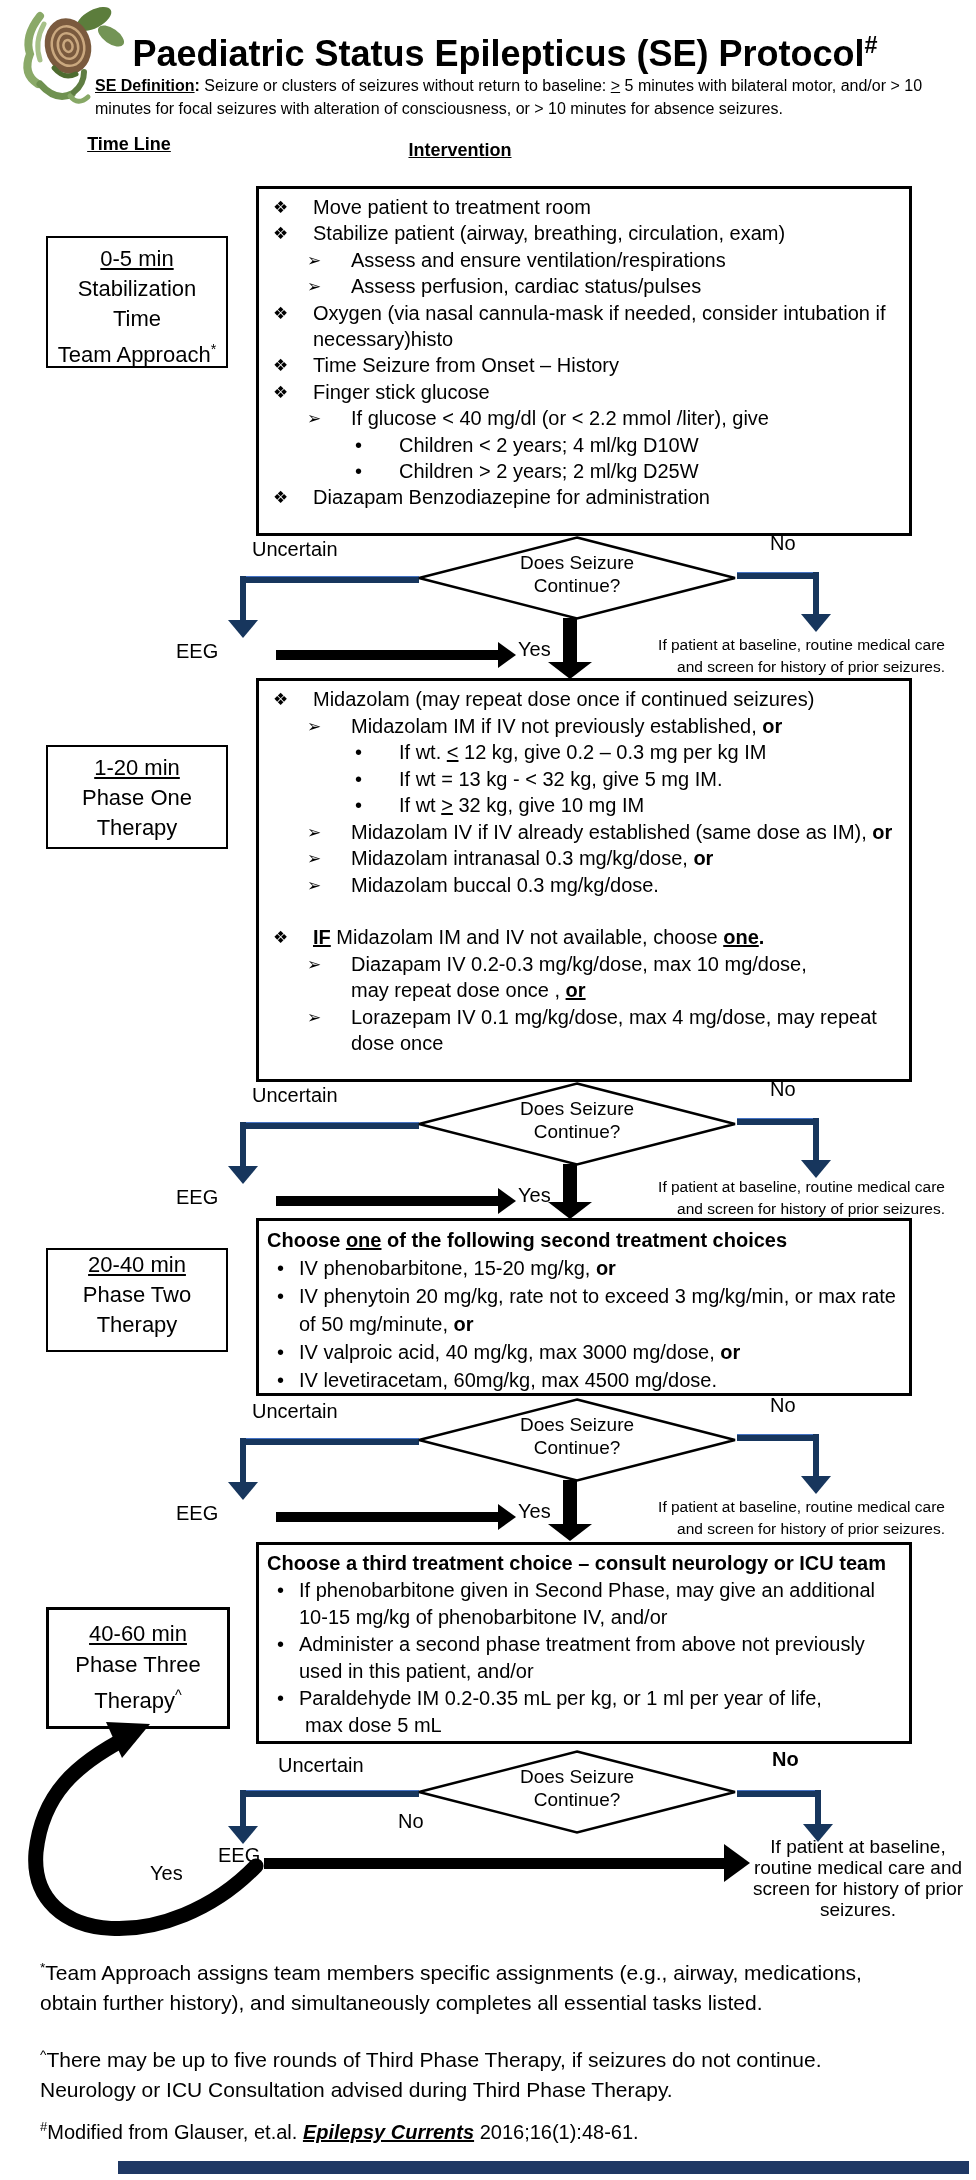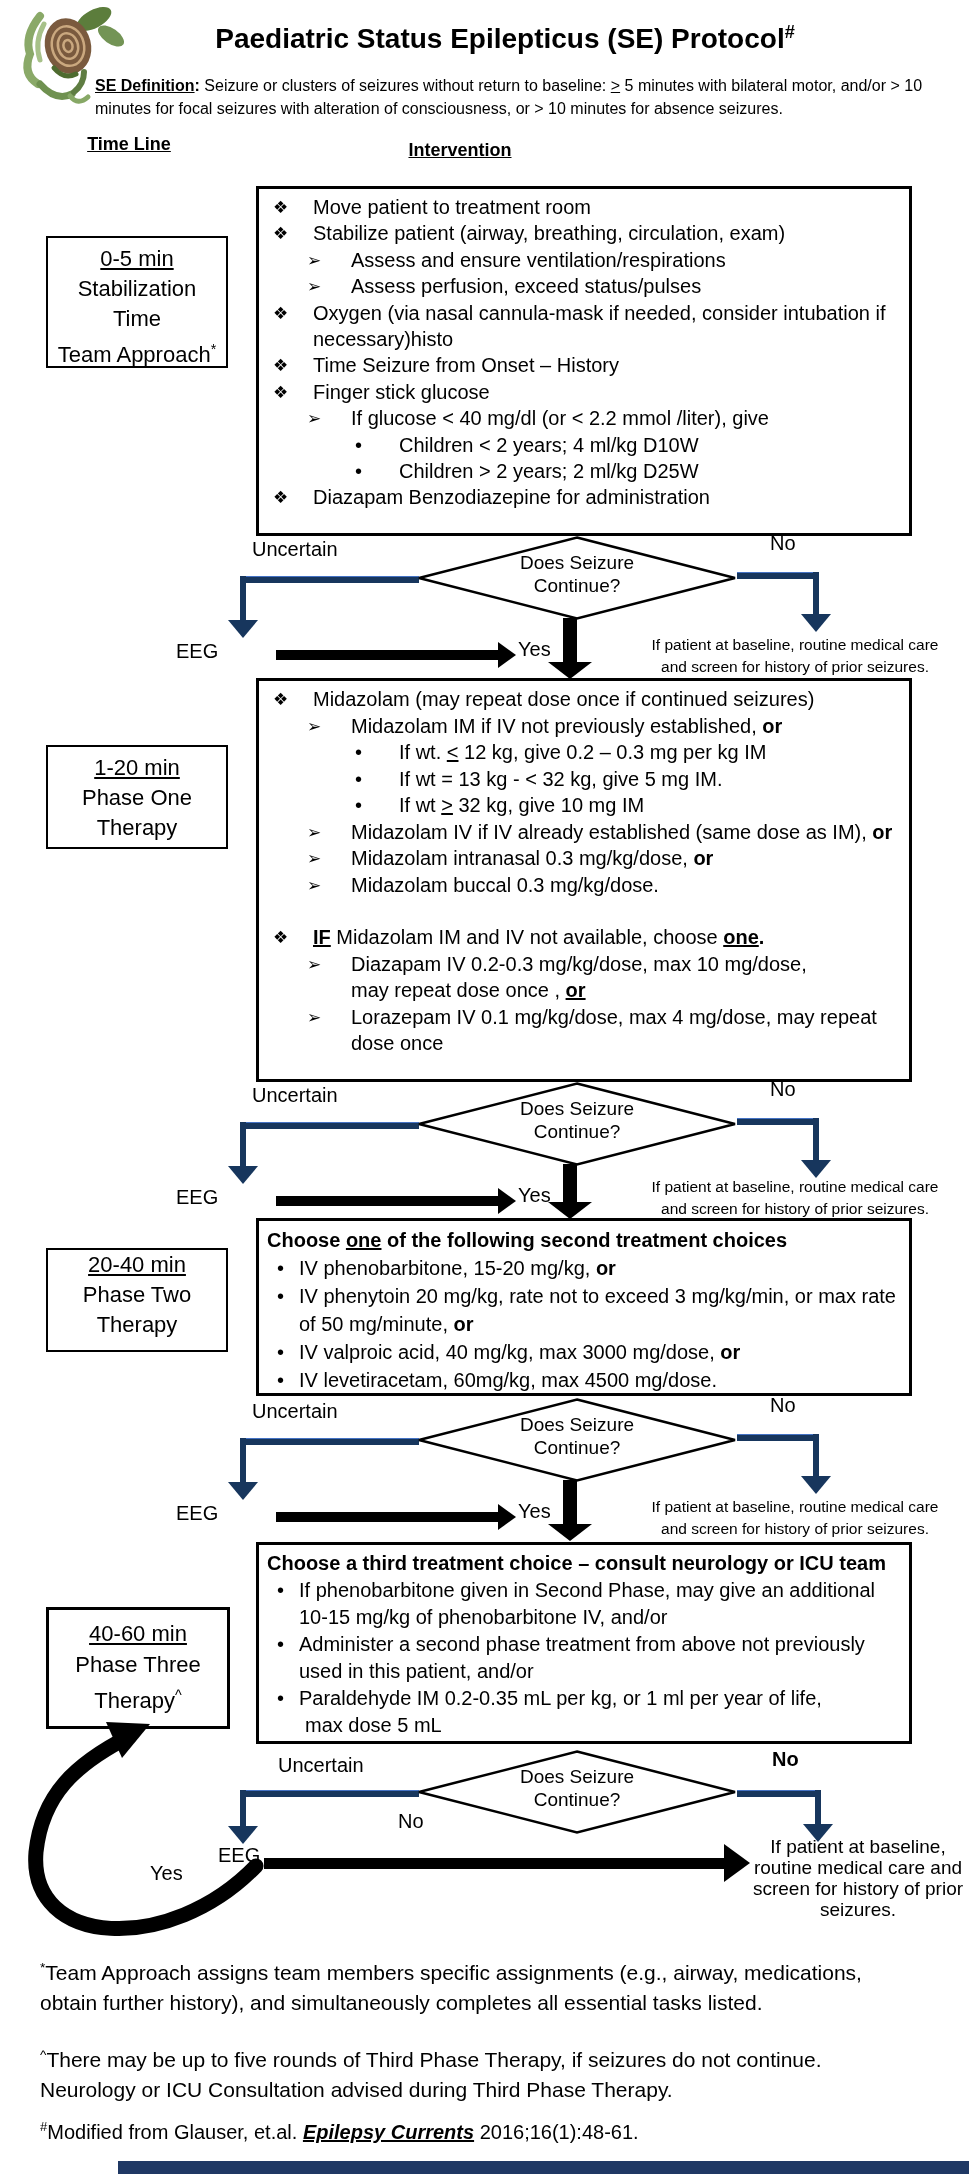--- a/index.html
+++ b/index.html
@@ -3,21 +3,21 @@
 <meta charset="utf-8">
 <style>
   html,body{margin:0;padding:0;background:#fff;}
   .page{position:relative;width:976px;height:2180px;background:#fff;margin:0 auto;
         font-family:"Liberation Sans",sans-serif;color:#000;overflow:hidden;}
   .abs{position:absolute;}
   .b{font-weight:bold;}
   .u{text-decoration:underline;}
   .bu{font-weight:bold;text-decoration:underline;}
   
-  .title{left:110px;top:22px;width:790px;font-size:28px;font-weight:bold;text-align:center;}
+  .title{left:110px;top:32px;width:790px;font-size:36px;font-weight:bold;text-align:center;}
   .definition{left:95px;top:74px;width:845px;font-size:16px;line-height:23px;}
   .colhead{font-size:18px;font-weight:bold;text-decoration:underline;}
   
   .tlbox{left:46px;width:178px;border:2.5px solid #000;text-align:center;font-size:22px;line-height:30px;background:#fff;}
   
   .ibox{left:256px;width:650px;border:3px solid #000;background:#fff;font-size:20px;line-height:26.4px;padding-top:5px;box-sizing:content-box;}
   .li{position:relative;}
   .li .g{position:absolute;font-size:17px;top:1px;}
   .lv1{padding-left:54px;} .lv1 .g{left:14px;}
   .lv2{padding-left:92px;} .lv2 .g{left:48px;}
@@ -31,21 +31,21 @@
   .dmond{left:417px;width:320px;height:84px;}
   .dmond svg{position:absolute;left:0;top:0;overflow:visible;}
   .dmond .q{position:absolute;left:0;top:15px;width:320px;text-align:center;font-size:19px;line-height:23px;}
   .navyH{height:6px;background:#17365d;border-top:1.5px solid #4472c4;}
   .navyV{width:6px;background:#17365d;}
   .ahd{width:0;height:0;border-left:15px solid transparent;border-right:15px solid transparent;border-top:18px solid #17365d;}
   .blackH{background:#000;}
   .ahr{width:0;height:0;border-top:13px solid transparent;border-bottom:13px solid transparent;border-left:18px solid #000;}
   .ahrBig{width:0;height:0;border-top:19px solid transparent;border-bottom:19px solid transparent;border-left:26px solid #000;}
   .ahdBig{width:0;height:0;border-left:22px solid transparent;border-right:22px solid transparent;border-top:17px solid #000;}
-  .note{font-size:15.5px;line-height:22px;text-align:center;}
+  .note{font-size:15.5px;line-height:22px;text-align:right;}
   .note4{font-size:19px;line-height:21px;text-align:center;}
   
   .foot{left:40px;font-size:21px;line-height:30px;}
   sup{font-size:65%;}
   .bar{left:118px;top:2161px;width:851px;height:13px;background:#1f3864;}
 </style>
 </head>
 <body>
 
 <div class="page">
@@ -80,21 +80,21 @@
     <div class="u">0-5 min</div>
     <div>Stabilization</div>
     <div>Time</div>
     <div><span>Team Approach</span><sup>*</sup></div>
   </div>
 
   <div class="abs ibox" style="top:186px;height:339px;">
     <div class="li lv1"><span class="g">❖</span><span>Move patient to treatment room</span></div>
     <div class="li lv1"><span class="g">❖</span><span>Stabilize patient (airway, breathing, circulation, exam)</span></div>
     <div class="li lv2"><span class="g">➢</span><span>Assess and ensure ventilation/respirations</span></div>
-    <div class="li lv2"><span class="g">➢</span><span>Assess perfusion, exceed status/pulses</span></div>
+    <div class="li lv2"><span class="g">➢</span><span>Assess perfusion, cardiac status/pulses</span></div>
     <div class="li lv1" style="max-width:586px;"><span class="g">❖</span><span>Oxygen (via nasal cannula-mask if needed, consider intubation if necessary)histo</span></div>
     <div class="li lv1"><span class="g">❖</span><span>Time Seizure from Onset – History</span></div>
     <div class="li lv1"><span class="g">❖</span><span>Finger stick glucose</span></div>
     <div class="li lv2"><span class="g">➢</span><span>If glucose &lt; 40 mg/dl (or &lt; 2.2 mmol /liter), give</span></div>
     <div class="li lv3"><span class="g">•</span><span>Children &lt; 2 years; 4 ml/kg D10W</span></div>
     <div class="li lv3"><span class="g">•</span><span>Children &gt; 2 years; 2 ml/kg D25W</span></div>
     <div class="li lv1"><span class="g">❖</span><span>Diazapam Benzodiazepine for administration</span></div>
   </div>
 
   <div class="abs dsec" style="top:530px;height:148px;">

